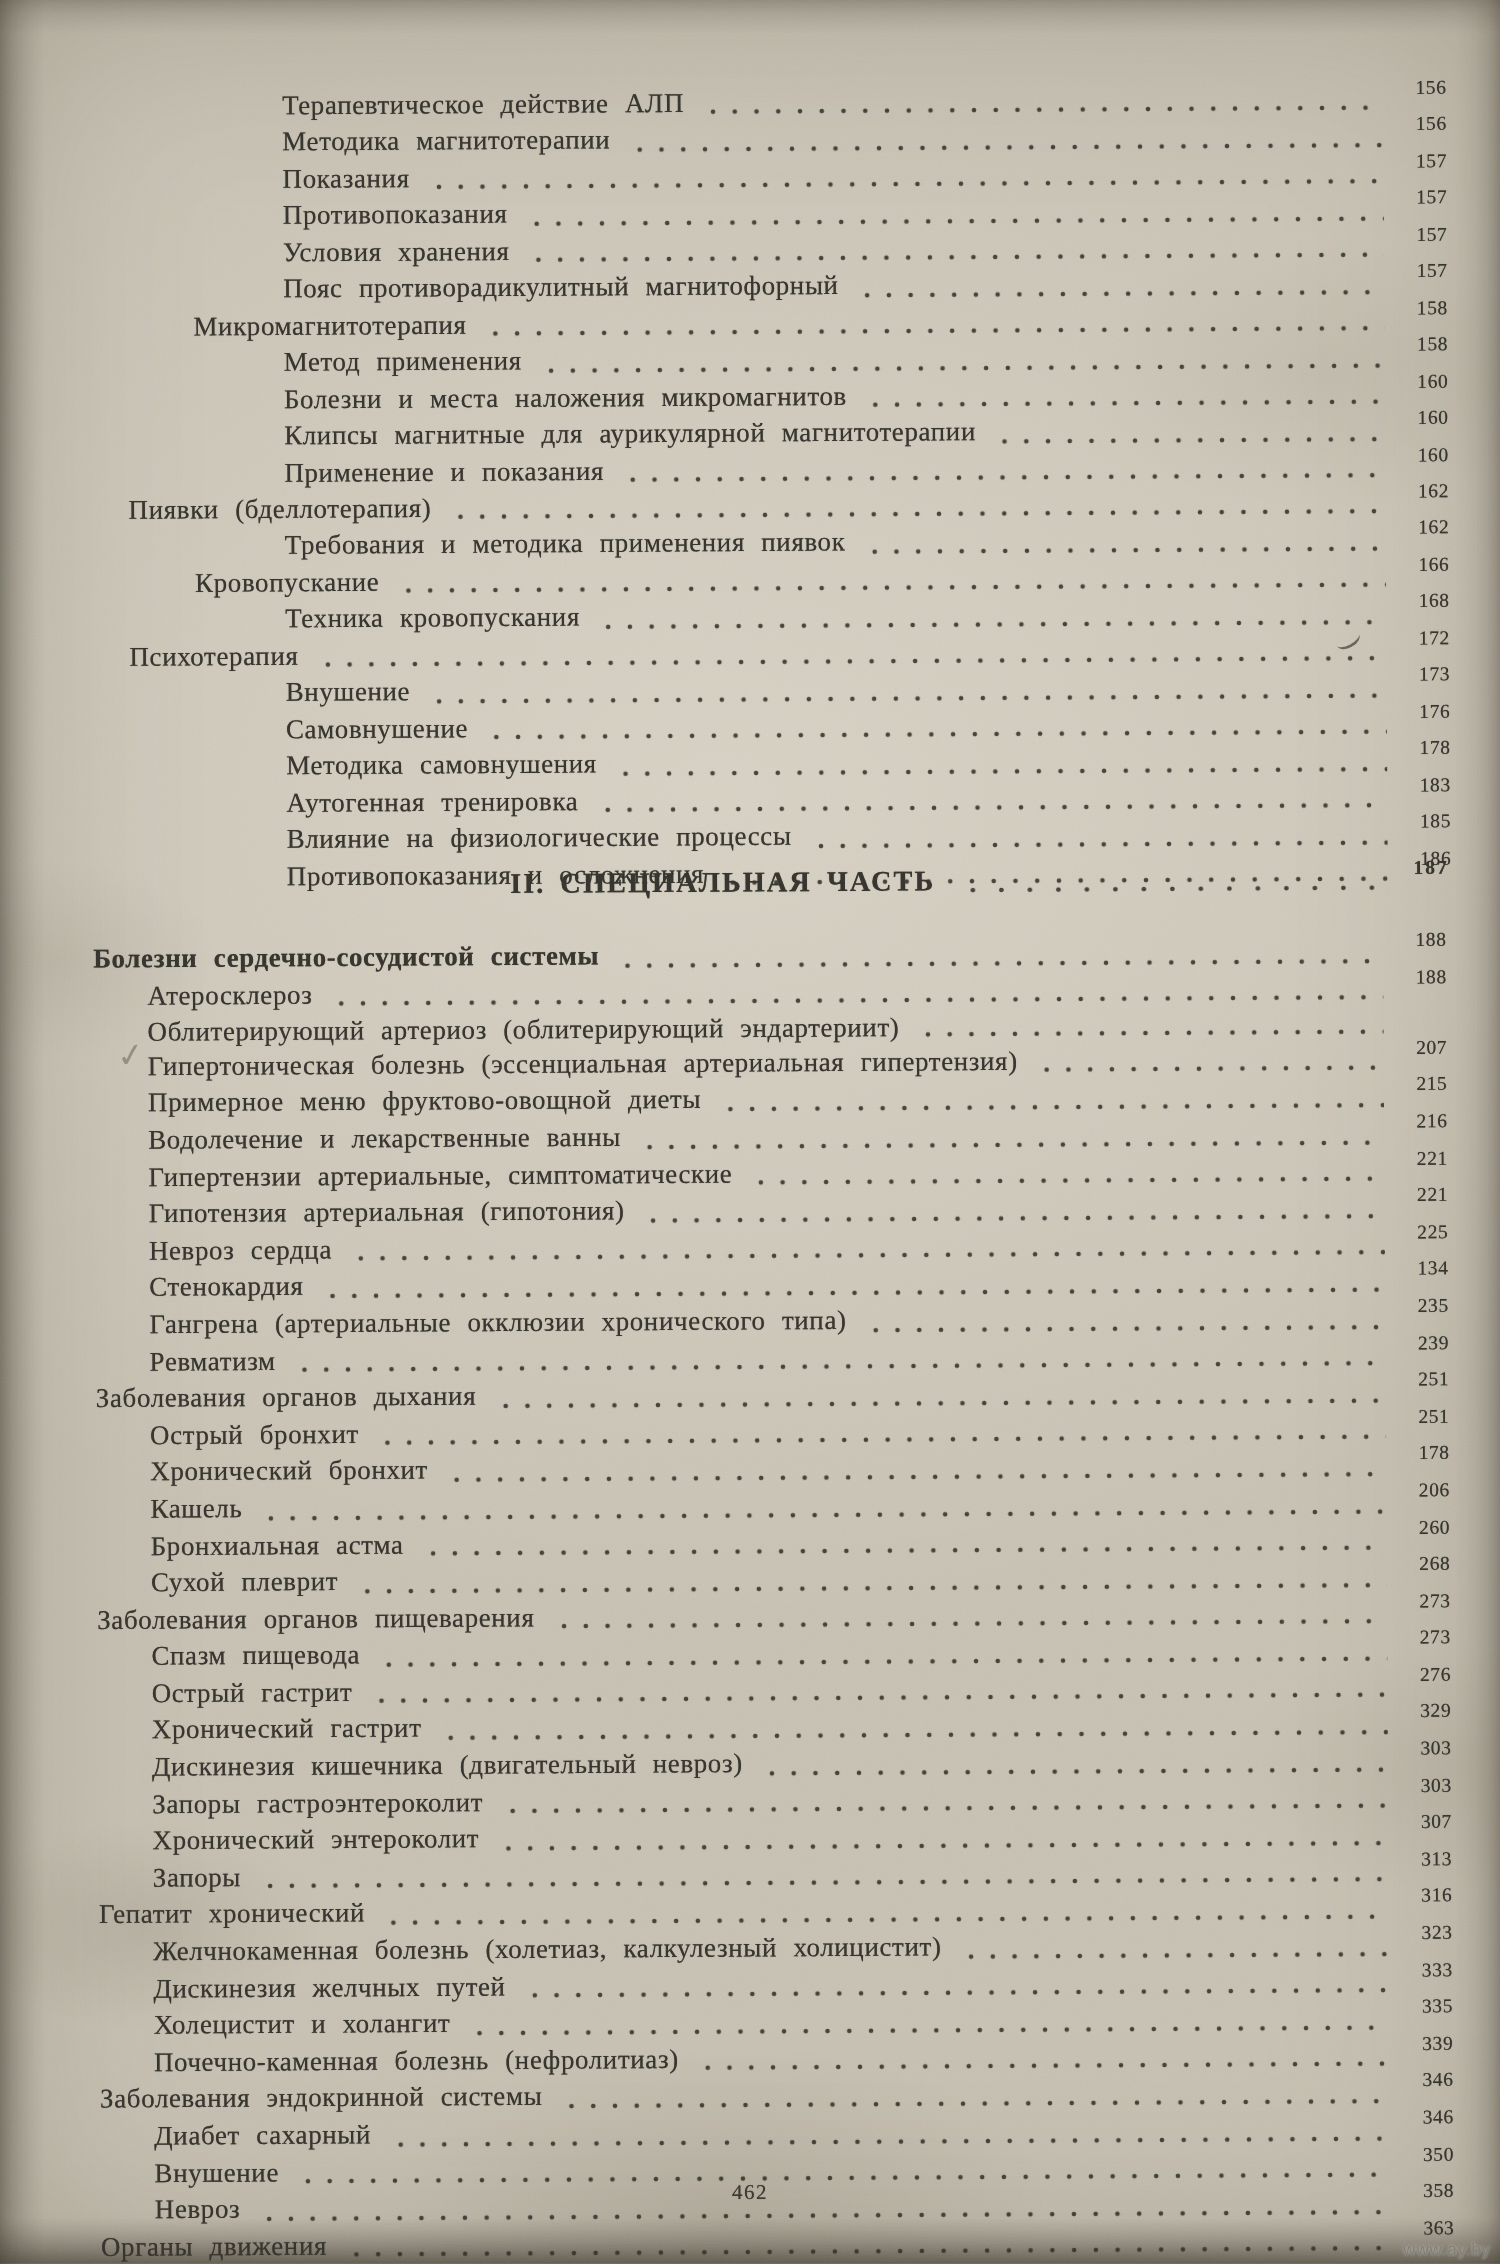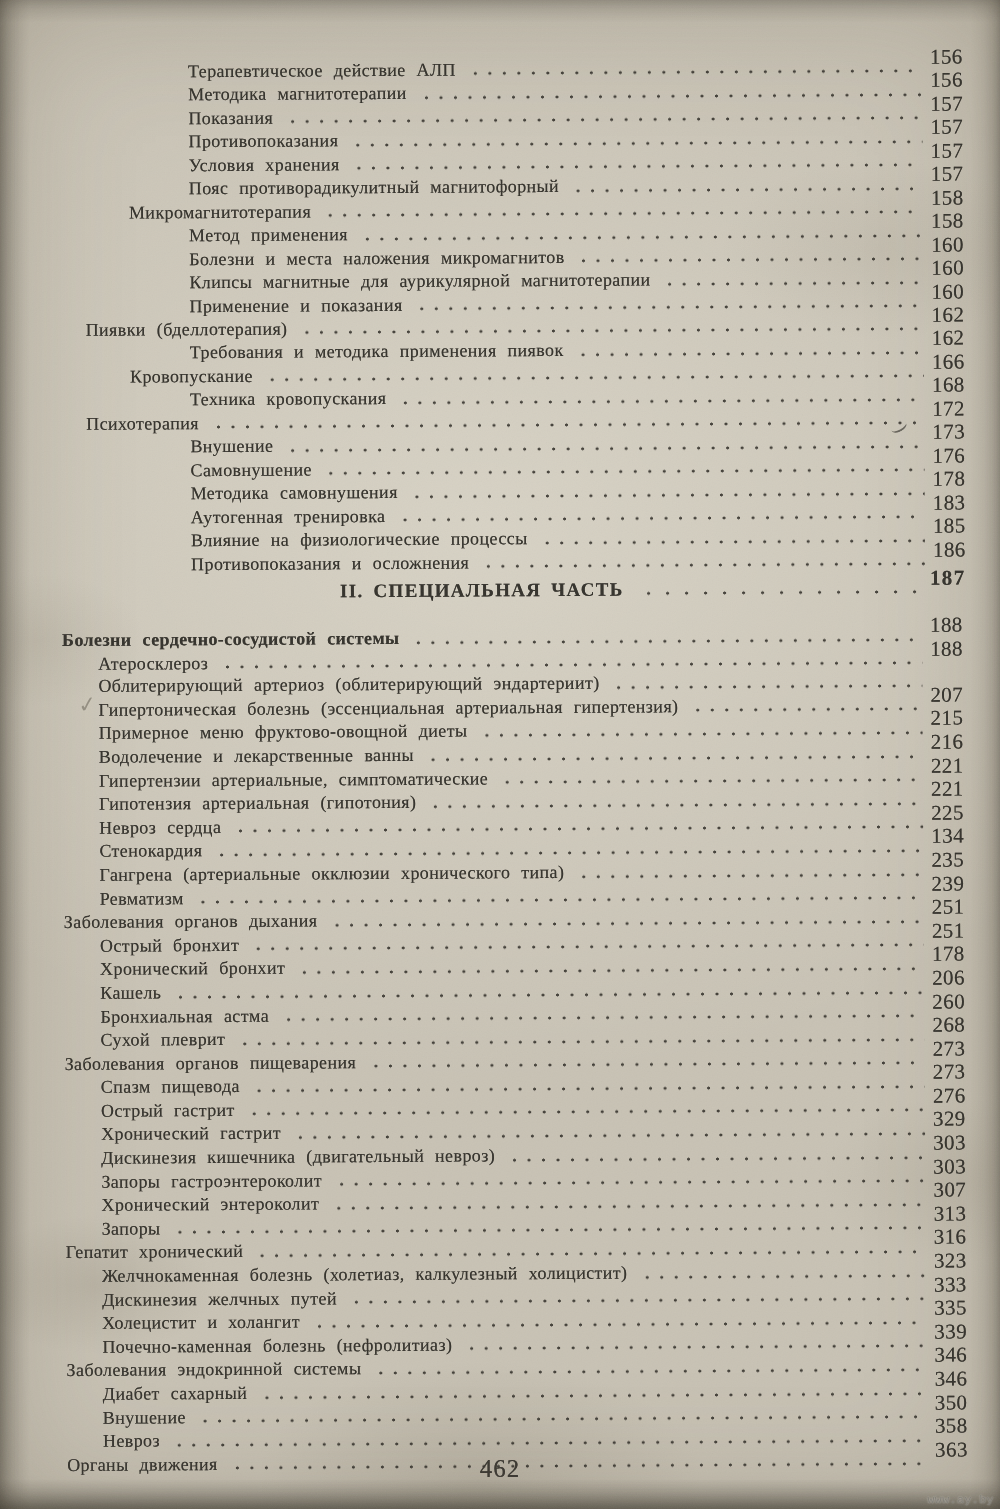--- a/index.html
+++ b/index.html
@@ -45,36 +45,36 @@
   .ind3 { padding-left:126px; }
   .ind4 { padding-left:36px; }
 
   .dots {
     flex:1 1 auto; height:4px; align-self:flex-end; margin:0 8px 5px 12px;
     background-image:radial-gradient(circle, rgba(48,45,39,0.88) 1.25px, transparent 1.8px);
     background-size:14.5px 4px; background-repeat:repeat-x; background-position:left center;
     min-width:10px;
   }
   .p {
-    flex:0 0 48px; text-align:left; font-size:21px;
+    flex:0 0 48px; text-align:center; font-size:13px;
     transform:translateY(-9px);
   }
 
   .heading-row .toc-row { font-size:19px; font-weight:700; letter-spacing:1.3px; word-spacing:4px; }
   .heading-row .ind-h { padding-left:278px; }
   .heading-row .dots { background-size:19px 4px; margin-left:16px; }
 
   .footer {
     position:absolute; top:1455px; left:0; width:1000px; text-align:center;
-    font-size:25px; letter-spacing:1px; color:#3a3730;
+    font-size:14px; letter-spacing:1px; color:#3a3730;
     text-shadow:0 0 0.5px rgba(52,48,40,0.7);
   }
   .watermark {
     position:absolute; right:6px; bottom:3px;
-    font-family:Liberation Mono, monospace;
+    font-family:Liberation Sans, sans-serif;
     font-size:11.5px; color:#817e76; text-shadow:0 0 2px rgba(255,255,255,0.55);
     letter-spacing:0.5px;
   }
   .pencil-check {
     position:absolute; left:78px; top:692px;
     font-size:22px; color:#8a8578; transform:rotate(-8deg);
     opacity:0.85; font-family:"DejaVu Sans",sans-serif;
   }
   .pencil-stroke {
     position:absolute; left:890px; top:421px; width:17px; height:9px;

